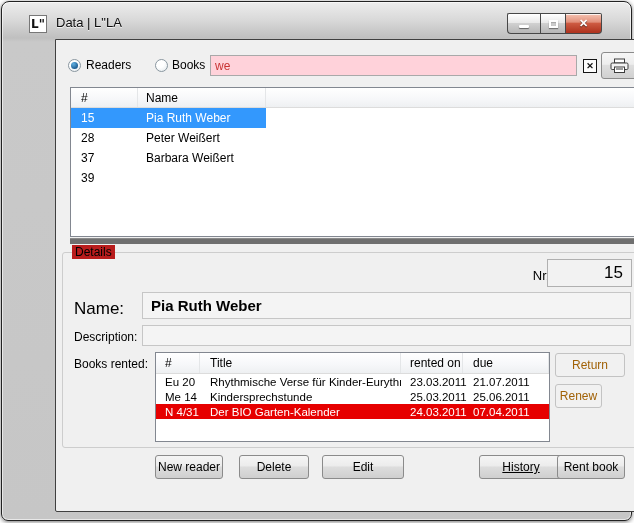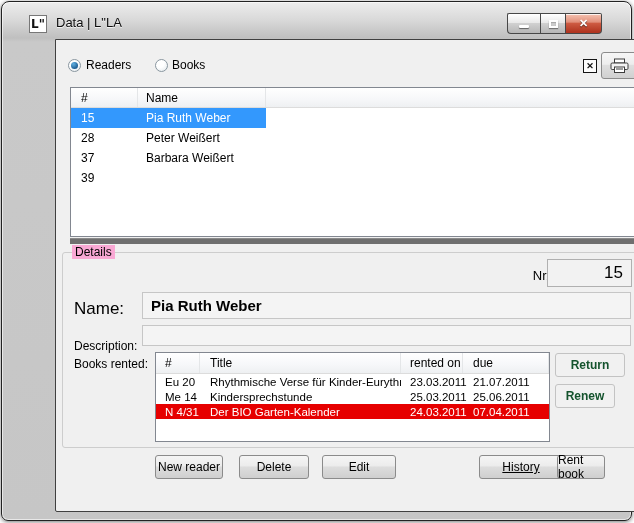--- a/index.html
+++ b/index.html
@@ -54,55 +54,55 @@
   .rrow .c2{padding-left:8px;}
   .rrow.selected{background-image:linear-gradient(#3398fd,#3398fd);background-repeat:no-repeat;
     background-size:195px 100%;color:#fff;}
 
   
   .splitter{position:absolute;left:14px;top:198px;width:576px;height:6px;background:#6f6f6f;
     border-top:1px solid #8a8a8a;cursor:ns-resize;}
 
   
   .groupbox{position:absolute;left:6px;top:212px;width:578px;height:196px;border:1px solid #cdcdcd;border-radius:3px;}
-  .group-label{position:absolute;left:16px;top:205px;font-size:12px;background:#f9a8d4;padding:0 3px;color:#000;}
+  .group-label{position:absolute;left:16px;top:205px;font-size:12px;background:#b91c1c;padding:0 3px;color:#000;}
   .field-label{position:absolute;font-size:12px;color:#000;}
   .nr-label{left:447px;top:228px;width:50px;text-align:right;font-size:13px;}
   .nr-field{position:absolute;left:491px;top:219px;width:85px;height:28px;background:#f2f2f2;border:1px solid #b0b0b0;
     font-size:17px;color:#000;text-align:right;padding:0 8px;display:flex;align-items:center;justify-content:flex-end;}
   .name-label{left:18px;top:259px;font-size:17px;}
   .name-field{position:absolute;left:86px;top:252px;width:489px;height:27px;background:#f4f4f4;border:1px solid #c6c6c6;
     display:flex;align-items:center;padding:0 8px;font-size:15px;font-weight:bold;color:#000;}
-  .desc-label{left:18px;top:299px;}
+  .desc-label{left:18px;top:290px;}
   .desc-field{position:absolute;left:86px;top:285px;width:489px;height:21px;background:#f4f4f4;border:1px solid #c6c6c6;}
   .books-label{left:18px;top:317px;}
 
   
   .btable{position:absolute;left:99px;top:312px;width:395px;height:90px;background:#fff;border:1px solid #828790;overflow:hidden;}
   .brow{display:grid;grid-template-columns:44px 201px 62px 1fr;align-items:center;height:15px;font-size:11.5px;color:#000;}
   .bheader{height:21px;background:linear-gradient(#ffffff,#f6f7f9 60%,#eef0f2);border-bottom:1px solid #dcdcdc;font-size:12px;}
   .bheader .hc{height:100%;display:flex;align-items:center;border-right:1px solid #e4e6e8;}
   .brow .c1{padding-left:9px;}
   .brow .c2{padding-left:10px;white-space:nowrap;overflow:hidden;}
   .brow .c3{padding-left:9px;}
   .brow .c4{padding-left:10px;}
   .brow.overdue{background:#e60000;color:#fff;}
 
   
   .btn{position:absolute;height:24px;border:1px solid #8b8b8b;border-radius:3px;font-size:12px;color:#000;
     background:linear-gradient(#f5f5f5,#ececec 45%,#dddddd 50%,#cfcfcf);
     display:flex;align-items:center;justify-content:center;cursor:pointer;font-family:"Liberation Sans",sans-serif;}
-  .btn.disabled{border-color:#c3c3c3;background:#f1f1f1;color:#14532d;cursor:default;font-weight:bold;}
+  .btn.disabled{border-color:#c3c3c3;background:#f1f1f1;color:#a16207;cursor:default;}
   .btn-return{left:499px;top:313px;width:70px;}
-  .btn-renew{left:499px;top:344px;width:60px;}
+  .btn-renew{left:499px;top:344px;width:47px;}
   .btn-new{left:99px;top:415px;width:68px;}
   .btn-delete{left:183px;top:415px;width:70px;}
-  .btn-edit{left:266px;top:415px;width:74px;}
+  .btn-edit{left:266px;top:415px;width:82px;}
   .btn-history{left:423px;top:415px;width:84px;text-decoration:underline;}
-  .btn-rent{left:501px;top:415px;width:48px;}
+  .btn-rent{left:501px;top:415px;width:68px;}
 </style>
 </head>
 <body>
 
 <div class="window">
   <div class="titlebar">
     <div class="app-icon">
       <span>L"</span>
     </div>
     <div class="title-text">Data | L"LA</div>
@@ -121,20 +121,21 @@
 
   <div class="client">
 
     <div class="radio" style="left:12px;top:19px;">
         <span class="dot"></span>
       </div>
     <div class="radio-label" style="left:30px;top:18px;">Readers</div>
     <div class="radio" style="left:99px;top:19px;"></div>
     <div class="radio-label" style="left:116px;top:18px;">Books</div>
 
+    <input class="search-input" value="we" style="">
     <div class="clear-btn">
       <span>✕</span>
     </div>
     <div class="print-btn">
       <svg width="19" height="16" viewBox="0 0 19 16">
         <rect x="4.5" y="1" width="10" height="4" fill="#fff" stroke="#3d3d3d"></rect>
         <rect x="1" y="5" width="17" height="6.5" rx="1.2" fill="#f3f3f3" stroke="#3d3d3d"></rect>
         <rect x="4.5" y="9" width="10" height="5.5" fill="#fff" stroke="#3d3d3d"></rect>
         <line x1="6" y1="11" x2="13" y2="11" stroke="#3d3d3d"></line>
       </svg>

